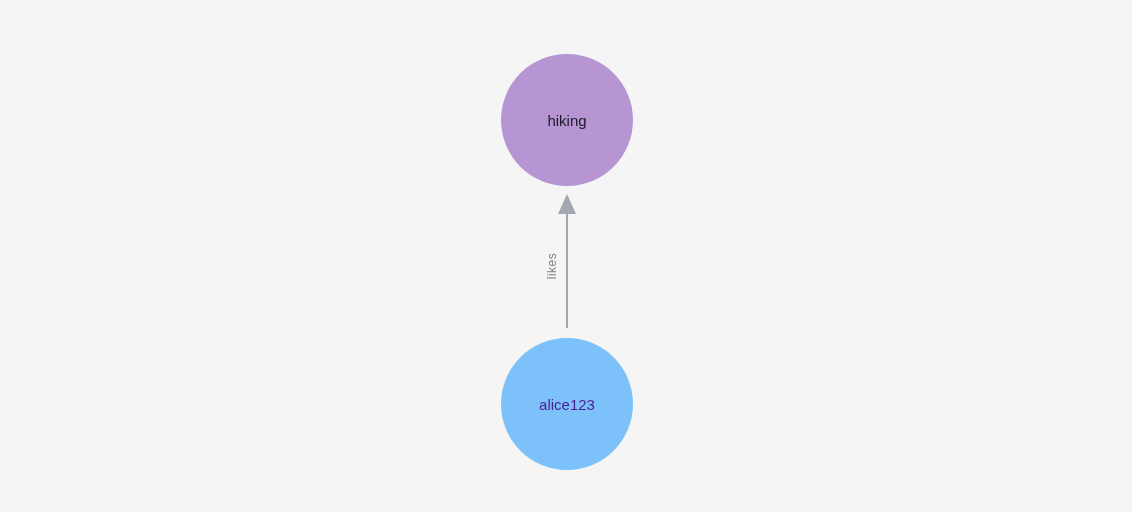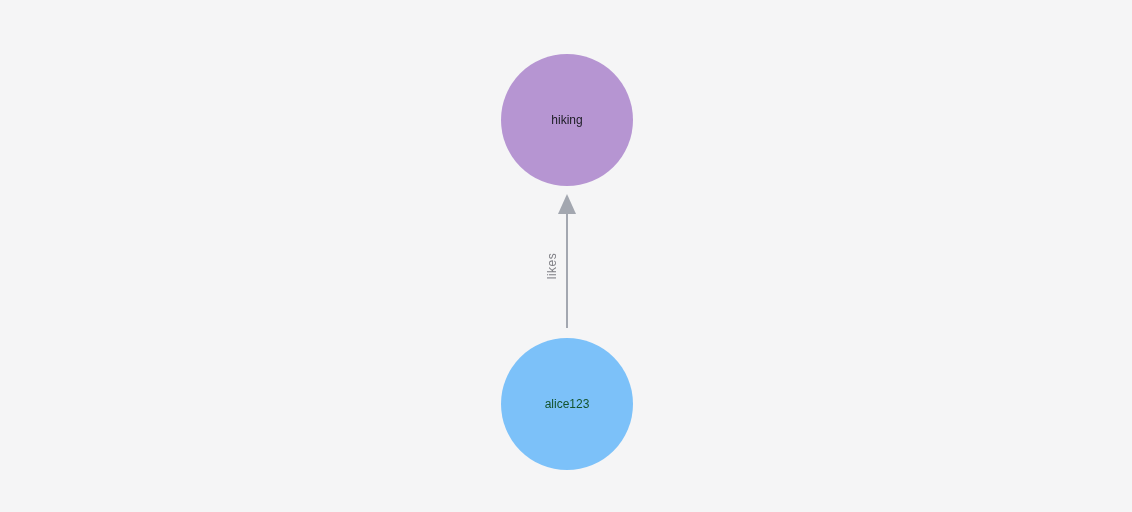--- a/index.html
+++ b/index.html
@@ -18,21 +18,21 @@
     width: 132px;
     height: 132px;
     border-radius: 50%;
     display: flex;
     align-items: center;
     justify-content: center;
     cursor: pointer;
     user-select: none;
   }
   .node-label {
-    font-size: 12px;
+    font-size: 15px;
     line-height: 1;
   }
   .node-target { left: 501px; top: 54px; }
   .node-source { left: 501px; top: 338px; }
   .edge-line {
     position: absolute;
     left: 566px;
     top: 213px;
     width: 2px;
     height: 115px;
@@ -67,16 +67,16 @@
     <div class="edge-line" style="background-color: rgb(163, 167, 176);"></div>
     <div class="edge-arrowhead" style="border-bottom-color: rgb(163, 167, 176);"></div>
     <span class="edge-label" style="color: rgb(126, 126, 132);">likes</span>
   </div>
 
   <div class="node node-target" style="background-color: rgb(182, 149, 210);">
     <span class="node-label" style="color: rgb(28, 28, 36);">hiking</span>
   </div>
 
   <div class="node node-source" style="background-color: rgb(124, 193, 249);">
-    <span class="node-label" style="color: #14532d;">alice123</span>
+    <span class="node-label" style="color: #4c1d95;">alice123</span>
   </div>
 
 </div>
 
 </body></html>

